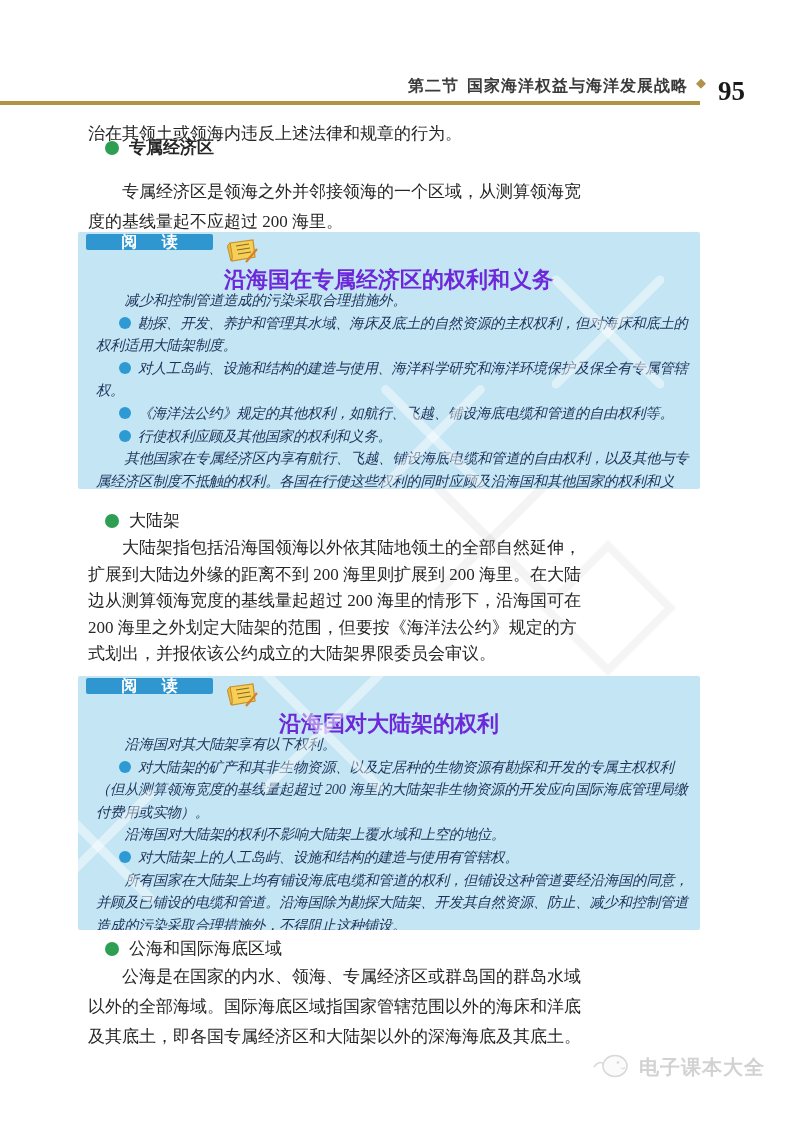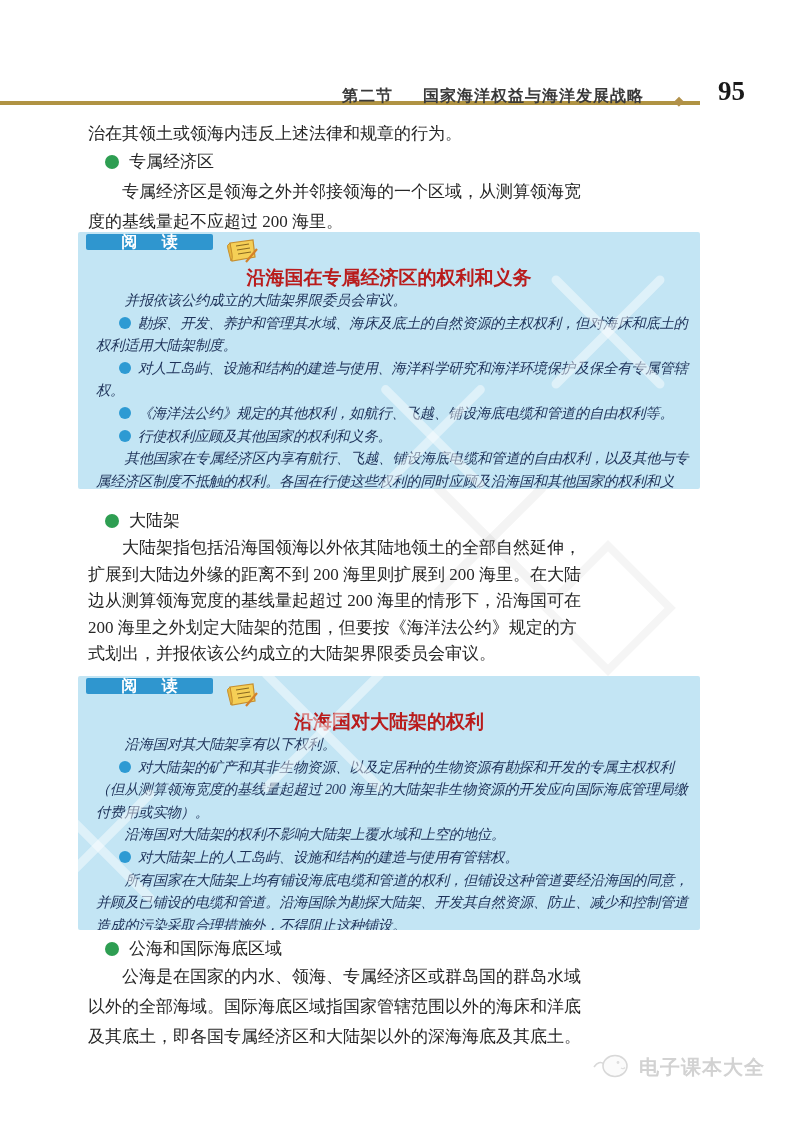--- a/index.html
+++ b/index.html
@@ -3,21 +3,21 @@
 <meta charset="utf-8">
 <style>
   html,body{margin:0;padding:0;}
   body{
     width:787px;height:1121px;position:relative;background:#ffffff;
     font-family:"Liberation Serif","DejaVu Serif",serif;
     overflow:hidden;color:#262626;
   }
   
   .header-row{
-    position:absolute;top:76px;right:42px;display:flex;align-items:flex-end;gap:30px;
+    position:absolute;top:76px;right:42px;display:flex;align-items:flex-start;gap:8px;
     font-family:"Liberation Sans","DejaVu Sans",sans-serif;
   }
   .h-section,.h-title{font-size:16px;font-weight:bold;color:#3a3a3a;letter-spacing:1px;}
   .h-diamond{color:#b2914a;font-size:13px;line-height:13px;}
   .h-page{font-size:27px;font-weight:bold;color:#1a1a1a;font-family:"Liberation Serif",serif;margin-left:4px;}
   .header-rule{position:absolute;left:0;top:101px;width:700px;height:4px;background:#b09343;}
   
   .mline{position:absolute;left:88px;width:500px;font-size:17px;line-height:30px;margin:0;}
   .noindent{text-indent:0;}
   .indent2{text-indent:2em;}
@@ -30,21 +30,21 @@
   .rbox{position:absolute;left:78px;width:622px;background:#c3e5f4;border-radius:2px;overflow:hidden;}
   .rtab{
     position:absolute;left:8px;top:2px;width:127px;height:16px;background:#2f96cf;border-radius:2px;
     color:#ffffff;font-family:"Liberation Sans","DejaVu Sans",sans-serif;font-size:16px;font-weight:bold;
     display:flex;align-items:center;justify-content:center;letter-spacing:10px;text-indent:10px;
   }
   .ricon{position:absolute;left:146px;top:5px;width:36px;height:28px;}
   .rtitle{
     position:absolute;top:33px;left:0;width:100%;text-align:center;
     font-family:Liberation Serif, serif;
-    font-size:19px;font-weight:bold;color:#b91c1c;margin:0;
+    font-size:22px;font-weight:bold;color:#6d28d9;margin:0;
   }
   .rbody{
     position:absolute;top:57px;left:18px;width:596px;
     font-size:14.3px;line-height:22.6px;letter-spacing:-0.2px;
     font-style:italic;color:#1d3158;
   }
   .rp{margin:0;}
   .rp.indent2{text-indent:2em;}
   .rp.bullet{text-indent:1.6em;}
   .bb{
@@ -76,41 +76,41 @@
   <div class="header-rule"></div>
   <div class="header-row">
     <span class="h-section">第二节</span>
     <span class="h-title">国家海洋权益与海洋发展战略</span>
     <span class="h-diamond">◆</span>
     <span class="h-page">95</span>
   </div>
 
   <p class="mline noindent" style="top:119px;">治在其领土或领海内违反上述法律和规章的行为。</p>
 
-  <div class="sec-heading" style="top:149px;">
+  <div class="sec-heading" style="top:135px;font-weight:bold;">
     <span class="gbullet"></span>
     <span>专属经济区</span>
   </div>
   <p class="mline indent2" style="top:177px;">专属经济区是领海之外并邻接领海的一个区域，从测算领海宽度的基线量起不应超过 200 海里。</p>
 
   <div class="rbox" style="top:232px;height:257px;">
     <div class="rtab">
       <span>阅 读</span>
     </div>
     <span class="ricon">
       <svg viewBox="0 0 36 28" width="36" height="28">
         <path d="M6 6 L29 3 L31 20 L8 24 Z" fill="#f5cf56" stroke="#c78f2e" stroke-width="1.2"></path>
         <path d="M6 6 Q2 8 4 12 L7 24 Q9 21 8 17 Z" fill="#e8b93e" stroke="#c78f2e" stroke-width="1"></path>
         <path d="M12 9 L25 7 M13 13 L26 11 M14 17 L27 15" stroke="#8a6a20" stroke-width="1.2" fill="none"></path>
         <path d="M22 25 L33 12" stroke="#d4812a" stroke-width="2.2" fill="none"></path>
       </svg>
     </span>
     <div class="rtitle">沿海国在专属经济区的权利和义务</div>
     <div class="rbody">
-      <p class="rp indent2">并报依该公约成立的大陆架界限委员会审议。</p>
+      <p class="rp indent2">减少和控制管道造成的污染采取合理措施外。</p>
       <p class="rp bullet"><span class="bb"></span><span>勘探、开发、养护和管理其水域、海床及底土的自然资源的主权权利，但对海床和底土的权利适用大陆架制度。</span></p>
       <p class="rp bullet"><span class="bb"></span><span>对人工岛屿、设施和结构的建造与使用、海洋科学研究和海洋环境保护及保全有专属管辖权。</span></p>
       <p class="rp bullet"><span class="bb"></span><span>《海洋法公约》规定的其他权利，如航行、飞越、铺设海底电缆和管道的自由权利等。</span></p>
       <p class="rp bullet"><span class="bb"></span><span>行使权利应顾及其他国家的权利和义务。</span></p>
       <p class="rp indent2">其他国家在专属经济区内享有航行、飞越、铺设海底电缆和管道的自由权利，以及其他与专属经济区制度不抵触的权利。各国在行使这些权利的同时应顾及沿海国和其他国家的权利和义务。</p>
     </div>
     <div class="wm wm-x wm-white" style="left:470px;top:40px;width:120px;height:120px;"></div>
     <div class="wm wm-x wm-white" style="left:300px;top:150px;width:110px;height:110px;"></div>
   </div>
 

